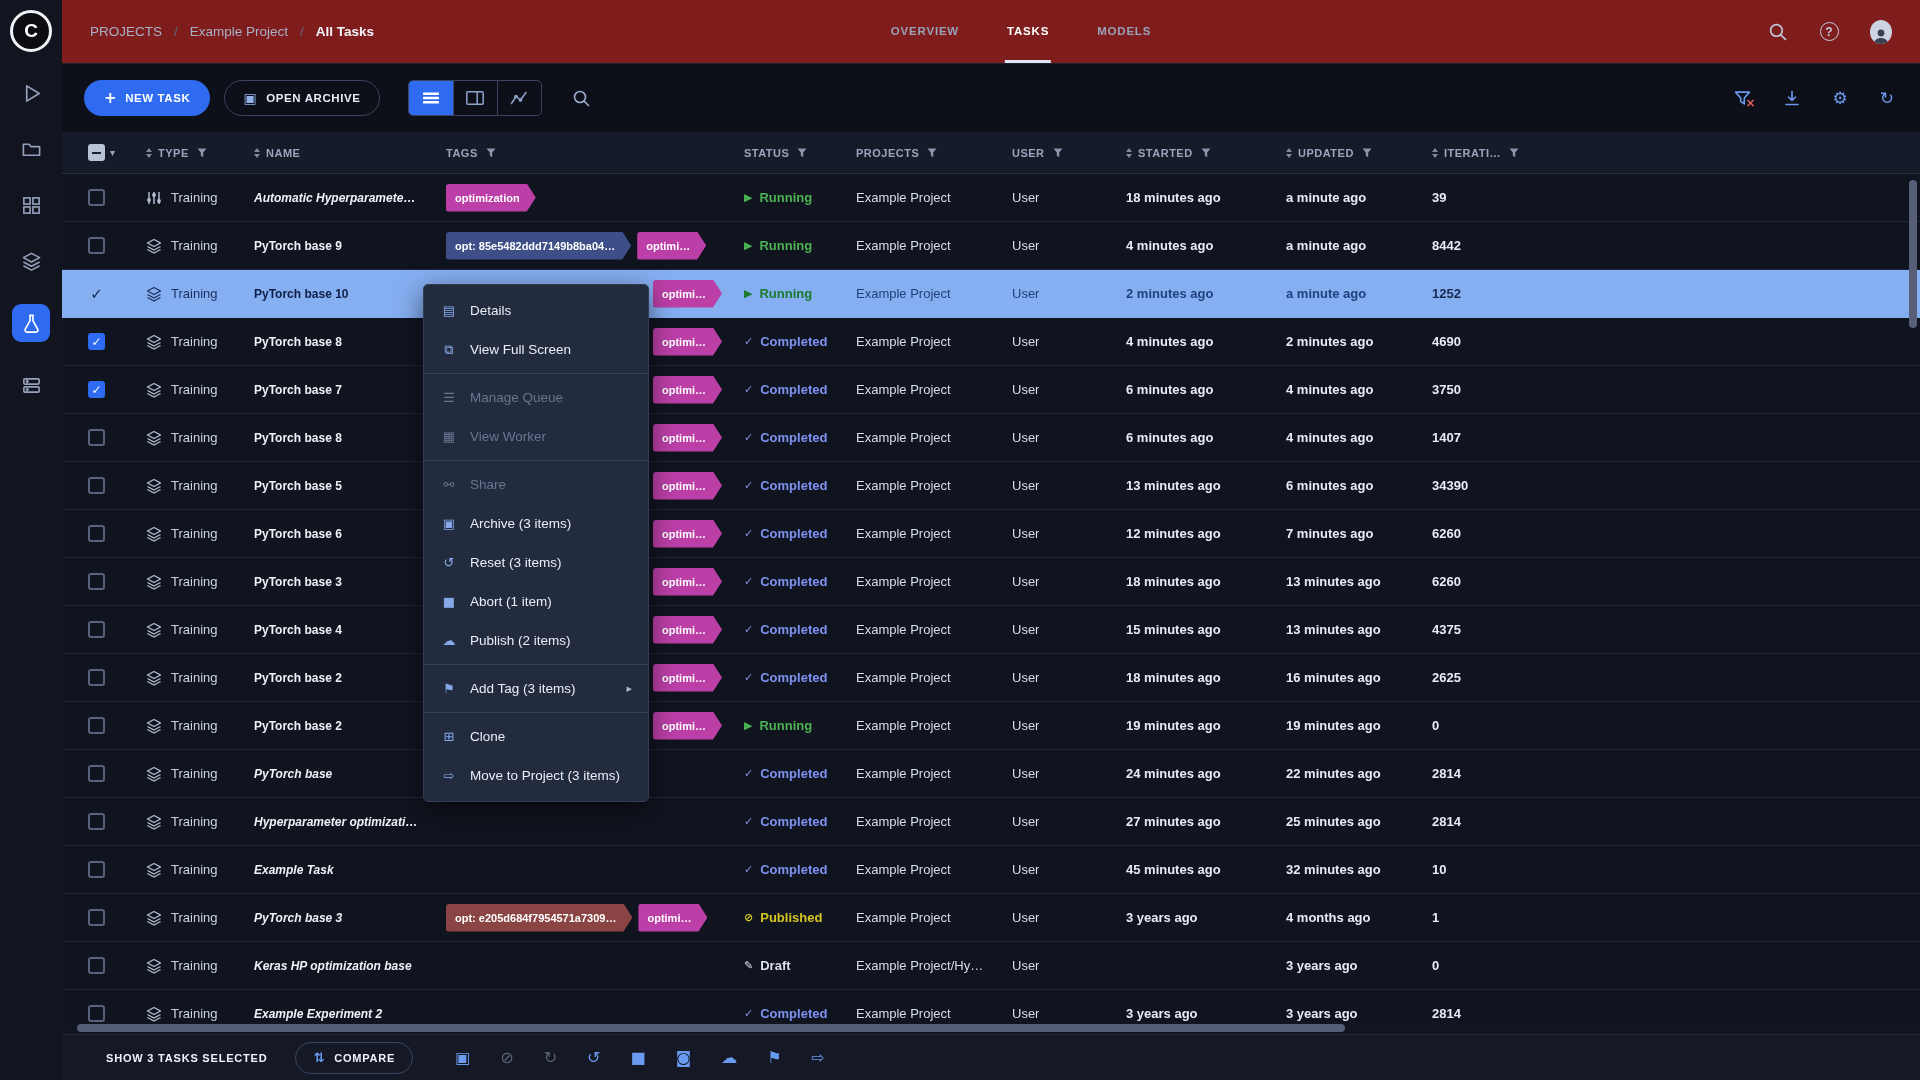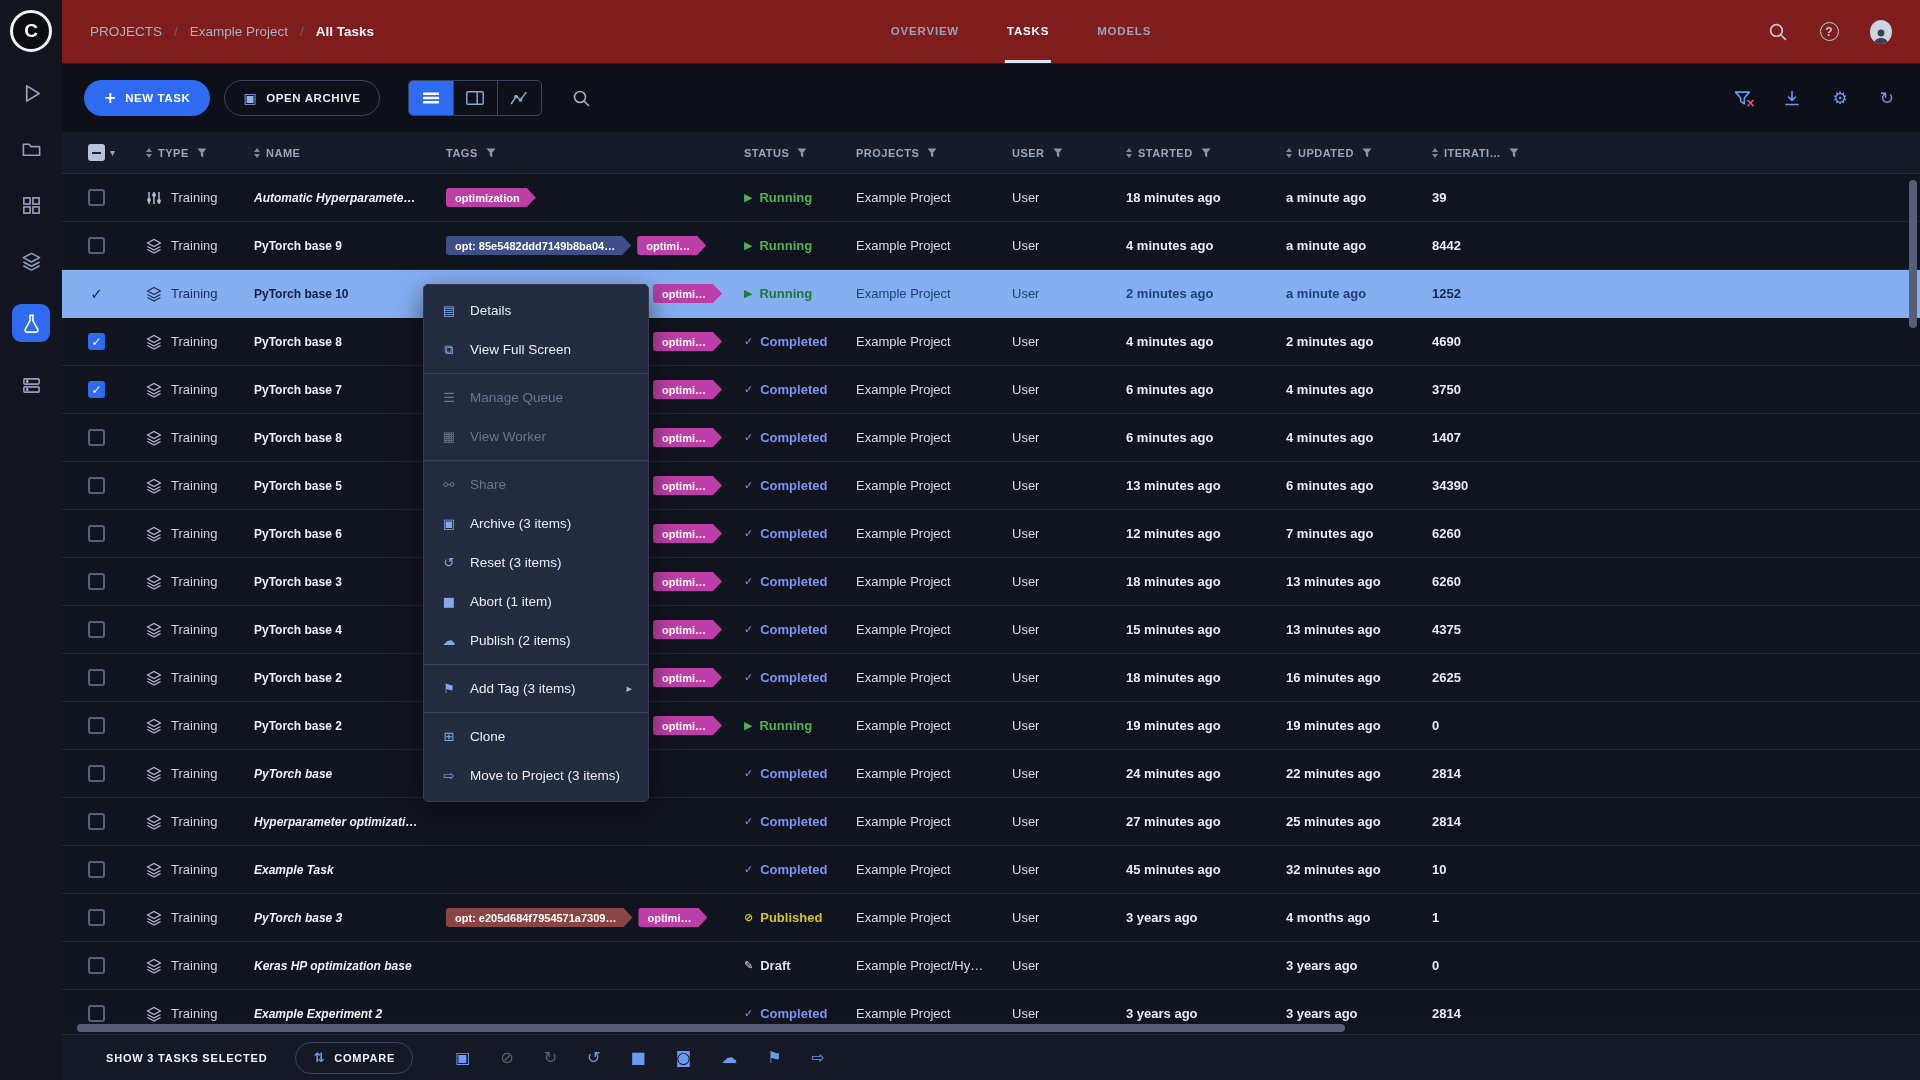--- a/index.html
+++ b/index.html
@@ -89,21 +89,21 @@
   .cell { overflow:hidden; white-space:nowrap; display:flex; align-items:center; }
   .cl-sel { flex:0 0 58px; }
   .cl-type { flex:0 0 108px; gap:9px; color:#ccd3e2; font-size:13px; }
   .ticon { display:flex; color:#b8c1d6; }
   .ticon svg { width:16px; height:16px; }
   .cl-name { flex:0 0 192px; font-weight:bold; font-size:12px; color:#eef1f8; padding-right:10px; }
   .cl-name span { overflow:hidden; text-overflow:ellipsis; }
   .cl-name .em { font-style:italic; }
   .cl-tags { flex:0 0 298px; gap:6px; padding-right:8px; }
   .cl-tags.indent { padding-left:207px; }
-  .tag { height:19px; display:inline-flex; align-items:center; padding:0 16px 0 9px; font-size:11px; font-weight:bold; color:#fff; border-radius:3px 0 0 3px; clip-path:polygon(0 0, calc(100% - 9px) 0, 100% 50%, calc(100% - 9px) 100%, 0 100%); white-space:nowrap; flex:0 0 auto; }
+  .tag { height:28px; display:inline-flex; align-items:center; padding:0 16px 0 9px; font-size:11px; font-weight:bold; color:#fff; border-radius:3px 0 0 3px; clip-path:polygon(0 0, calc(100% - 9px) 0, 100% 50%, calc(100% - 9px) 100%, 0 100%); white-space:nowrap; flex:0 0 auto; }
   .tag.magenta { background:#bb3fa7; }
   .tag.blue { background:#3d4f86; }
   .tag.red { background:#8a4444; }
   .cl-status { flex:0 0 112px; gap:7px; font-size:13px; font-weight:600; }
   .sticon { font-family:"DejaVu Sans",sans-serif; font-size:11px; }
   .cl-status.running { color:#4cb352; }
   .cl-status.completed { color:#7e93f2; }
   .cl-status.published { color:#d4c520; }
   .cl-status.draft { color:#d9dfeb; }
   .cl-project { flex:0 0 156px; color:#d6dcea; padding-right:10px; }

